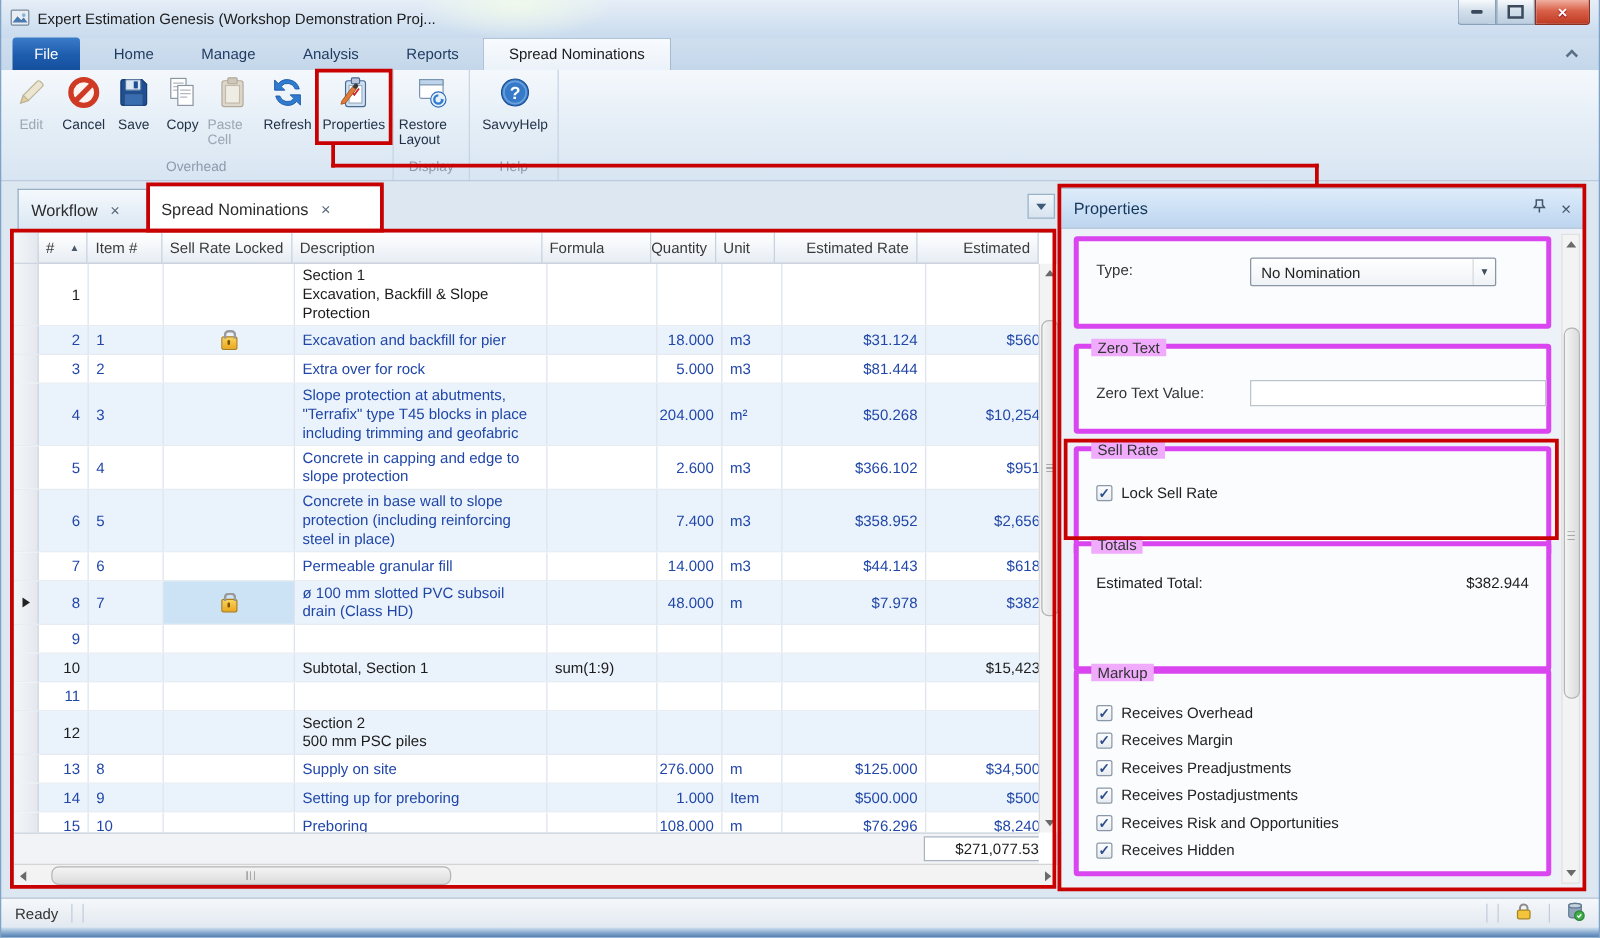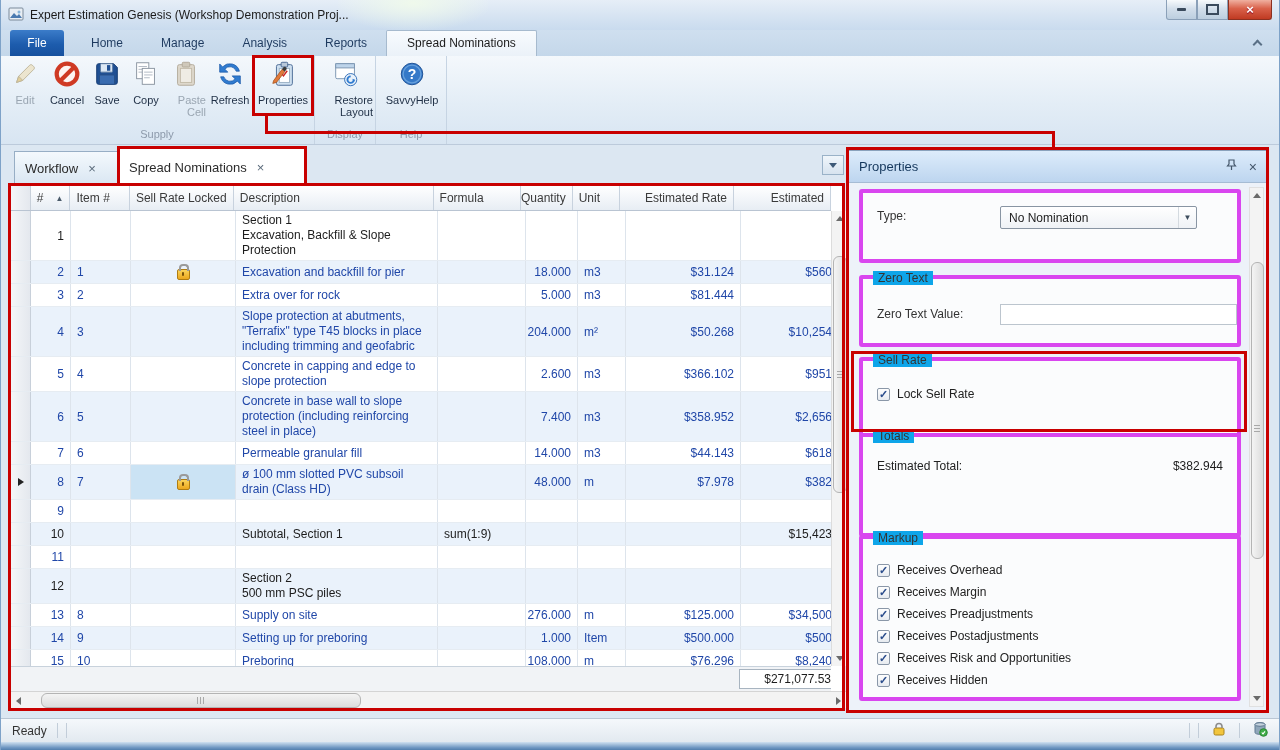--- a/index.html
+++ b/index.html
@@ -37,21 +37,21 @@
     border-top:2px solid #5a7086;border-left:2px solid #5a7086;transform:rotate(45deg);}
   
   .ribbon{left:0;top:56px;width:1280px;height:89px;box-sizing:border-box;
     background:linear-gradient(#f4f8fc,#e3edf6 55%,#d8e5f2);
     border-bottom:1px solid #bccadb;display:flex;align-items:stretch;}
   .rgroup{display:flex;flex-direction:column;border-right:1px solid #c6d4e3;padding:0 2px;}
   .rbuttons{display:flex;flex:1;padding-left:2px;}
   .rgrouplabel{text-align:center;font-size:11px;color:#8d9aab;padding:1px 0 4px;}
   .rbtn{display:flex;flex-direction:column;align-items:center;justify-content:flex-start;
     padding-top:3px;box-sizing:border-box;color:#1f2f45;}
-  .rbtn .lbl{font-size:11px;text-align:right;line-height:12px;margin-top:2px;white-space:pre-line;}
+  .rbtn .lbl{font-size:11px;text-align:left;line-height:12px;margin-top:2px;white-space:pre-line;}
   .rbtn.disabled{color:#9aa6b2;}
   .w42{width:42px}.w38{width:38px}.w40{width:40px}.w48{width:48px}.w58{width:58px}.w54{width:54px}.w64{width:64px}
   
   .doctab{box-sizing:border-box;display:flex;align-items:center;justify-content:flex-start;
     padding:0 10px;font-size:13px;color:#2b2b2b;}
   .doctab .x{color:#5a6a7a;font-size:13px;margin-left:10px;}
   .tab-workflow{left:14px;top:151px;width:104px;height:34px;
     background:linear-gradient(#f4f9fd,#d9e6f2);border:1px solid #97aec5;border-bottom:none;}
   .tab-spread{left:118px;top:148px;width:189px;height:38px;background:#fff;
     border:1px solid #97aec5;border-bottom:none;z-index:3;}
@@ -122,21 +122,21 @@
   .panel{left:848px;top:150px;width:420px;height:562px;box-sizing:border-box;
     border:1px solid #8aa2bc;background:#edf2f9;}
   .phead{position:absolute;left:0;top:0;width:100%;height:32px;box-sizing:border-box;
     background:linear-gradient(#ddecfb,#bdd5ef);border-bottom:1px solid #a6bcd4;
     display:flex;align-items:center;padding:0 10px;}
   .phead .t{font-size:13px;color:#15375c;}
   .phead .sp{flex:1;}
   .phead .x{color:#44566a;font-size:14px;margin-left:12px;}
   .gbox{position:absolute;left:10px;width:382px;box-sizing:border-box;background:#fbfcfd;
     border:4px solid #d946ef;border-radius:3px;}
-  .legend{position:absolute;top:-8px;left:10px;background:#0ea5e9;padding:0 5px;color:#333;}
+  .legend{position:absolute;top:-8px;left:10px;background:#f0abfc;padding:0 5px;color:#333;}
   .prow{position:absolute;left:14px;right:14px;display:flex;align-items:center;}
   .plabel{width:122px;color:#333;}
   .combo{position:absolute;left:137px;width:197px;height:23px;box-sizing:border-box;
     border:1px solid #8995a3;border-radius:2px;background:linear-gradient(#ffffff,#eff2f6);
     display:flex;align-items:center;}
   .combo .val{flex:1;padding:0 8px;color:#222;}
   .combo .arrowbox{width:17px;height:100%;display:flex;align-items:center;justify-content:center;
     border-left:1px solid #d4dae0;}
   .combo .arrowbox .a{font-size:8px;color:#3c4c5c;}
   .txtinput{position:absolute;left:137px;width:237px;height:21px;box-sizing:border-box;
@@ -255,21 +255,21 @@
               <rect x="9" y="6" width="17" height="22" rx="2" fill="#cfe0f0" stroke="#4a6a94"></rect>
               <rect x="14" y="3.5" width="7" height="5" rx="1" fill="#b8c8da" stroke="#4a6a94"></rect>
               <rect x="12" y="10" width="11" height="15" fill="#fff" stroke="#9ab0c4"></rect>
               <path d="M14 15l2.5 3 4-5.5" fill="none" stroke="#cc2222" stroke-width="1.5"></path>
               <path d="M6 23L15 11l3 2.3L9 25l-3.9 1z" fill="#e07a3b" stroke="#a3521c" stroke-width=".8"></path>
               <path d="M15 11l3 2.3 1.6-2.1c.5-.7.4-1.6-.3-2.1l-.7-.5c-.7-.5-1.6-.4-2.1.3L15 11z" fill="#3a3a3a"></path>
             </svg></span>
         <span class="lbl">Properties</span>
       </div>
     </div>
-    <div class="rgrouplabel">Supply</div>
+    <div class="rgrouplabel">Overhead</div>
   </div>
   <div class="rgroup">
     <div class="rbuttons">
       <div class="rbtn w54">
         <span><svg viewBox="0 0 32 32" width="30" height="30">
               <rect x="5" y="5" width="20" height="16" rx="1.5" fill="#fff" stroke="#7a94b0"></rect>
               <rect x="5" y="5" width="20" height="4.5" fill="#bdd4ea" stroke="#7a94b0"></rect>
               <circle cx="21" cy="22" r="6.5" fill="#e8f1fa" stroke="#2f6db8"></circle>
               <path d="M21 18.5a3.5 3.5 0 1 0 3.5 3.5" fill="none" stroke="#2f7bd0" stroke-width="2"></path>
               <path d="M25.8 22.3l-2.8-1.2.2 2.8z" fill="#2f7bd0"></path>

